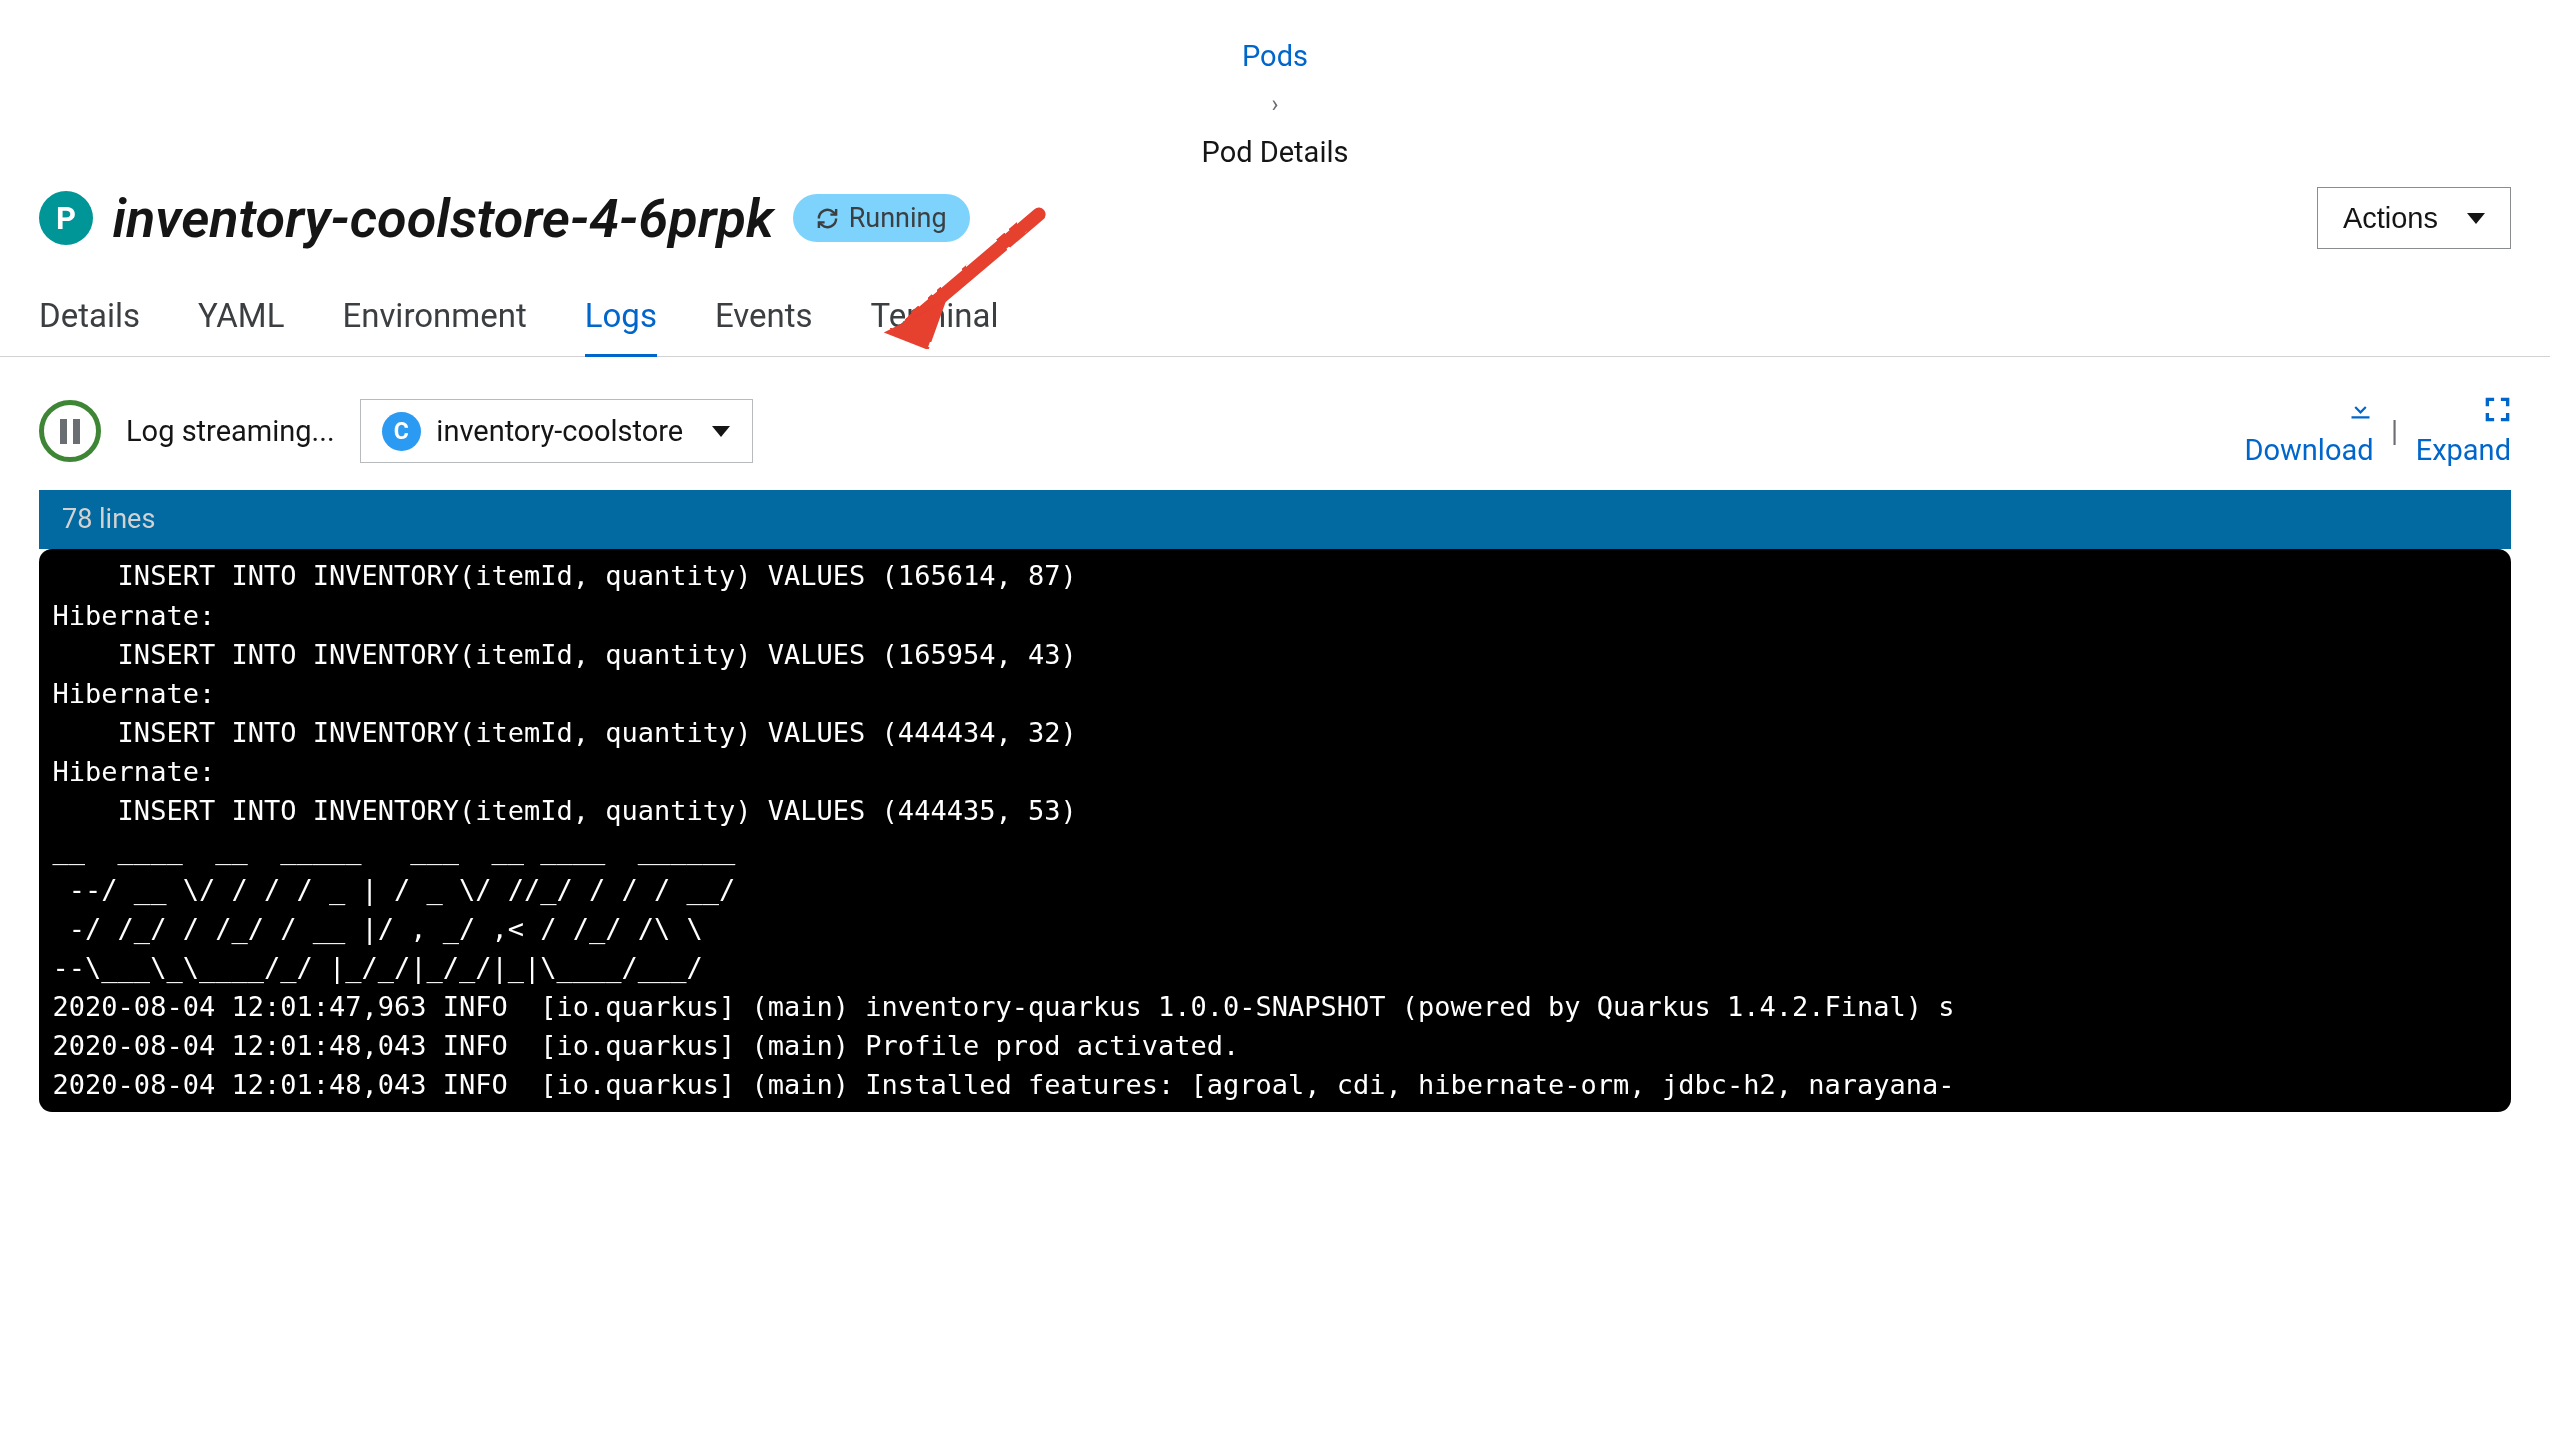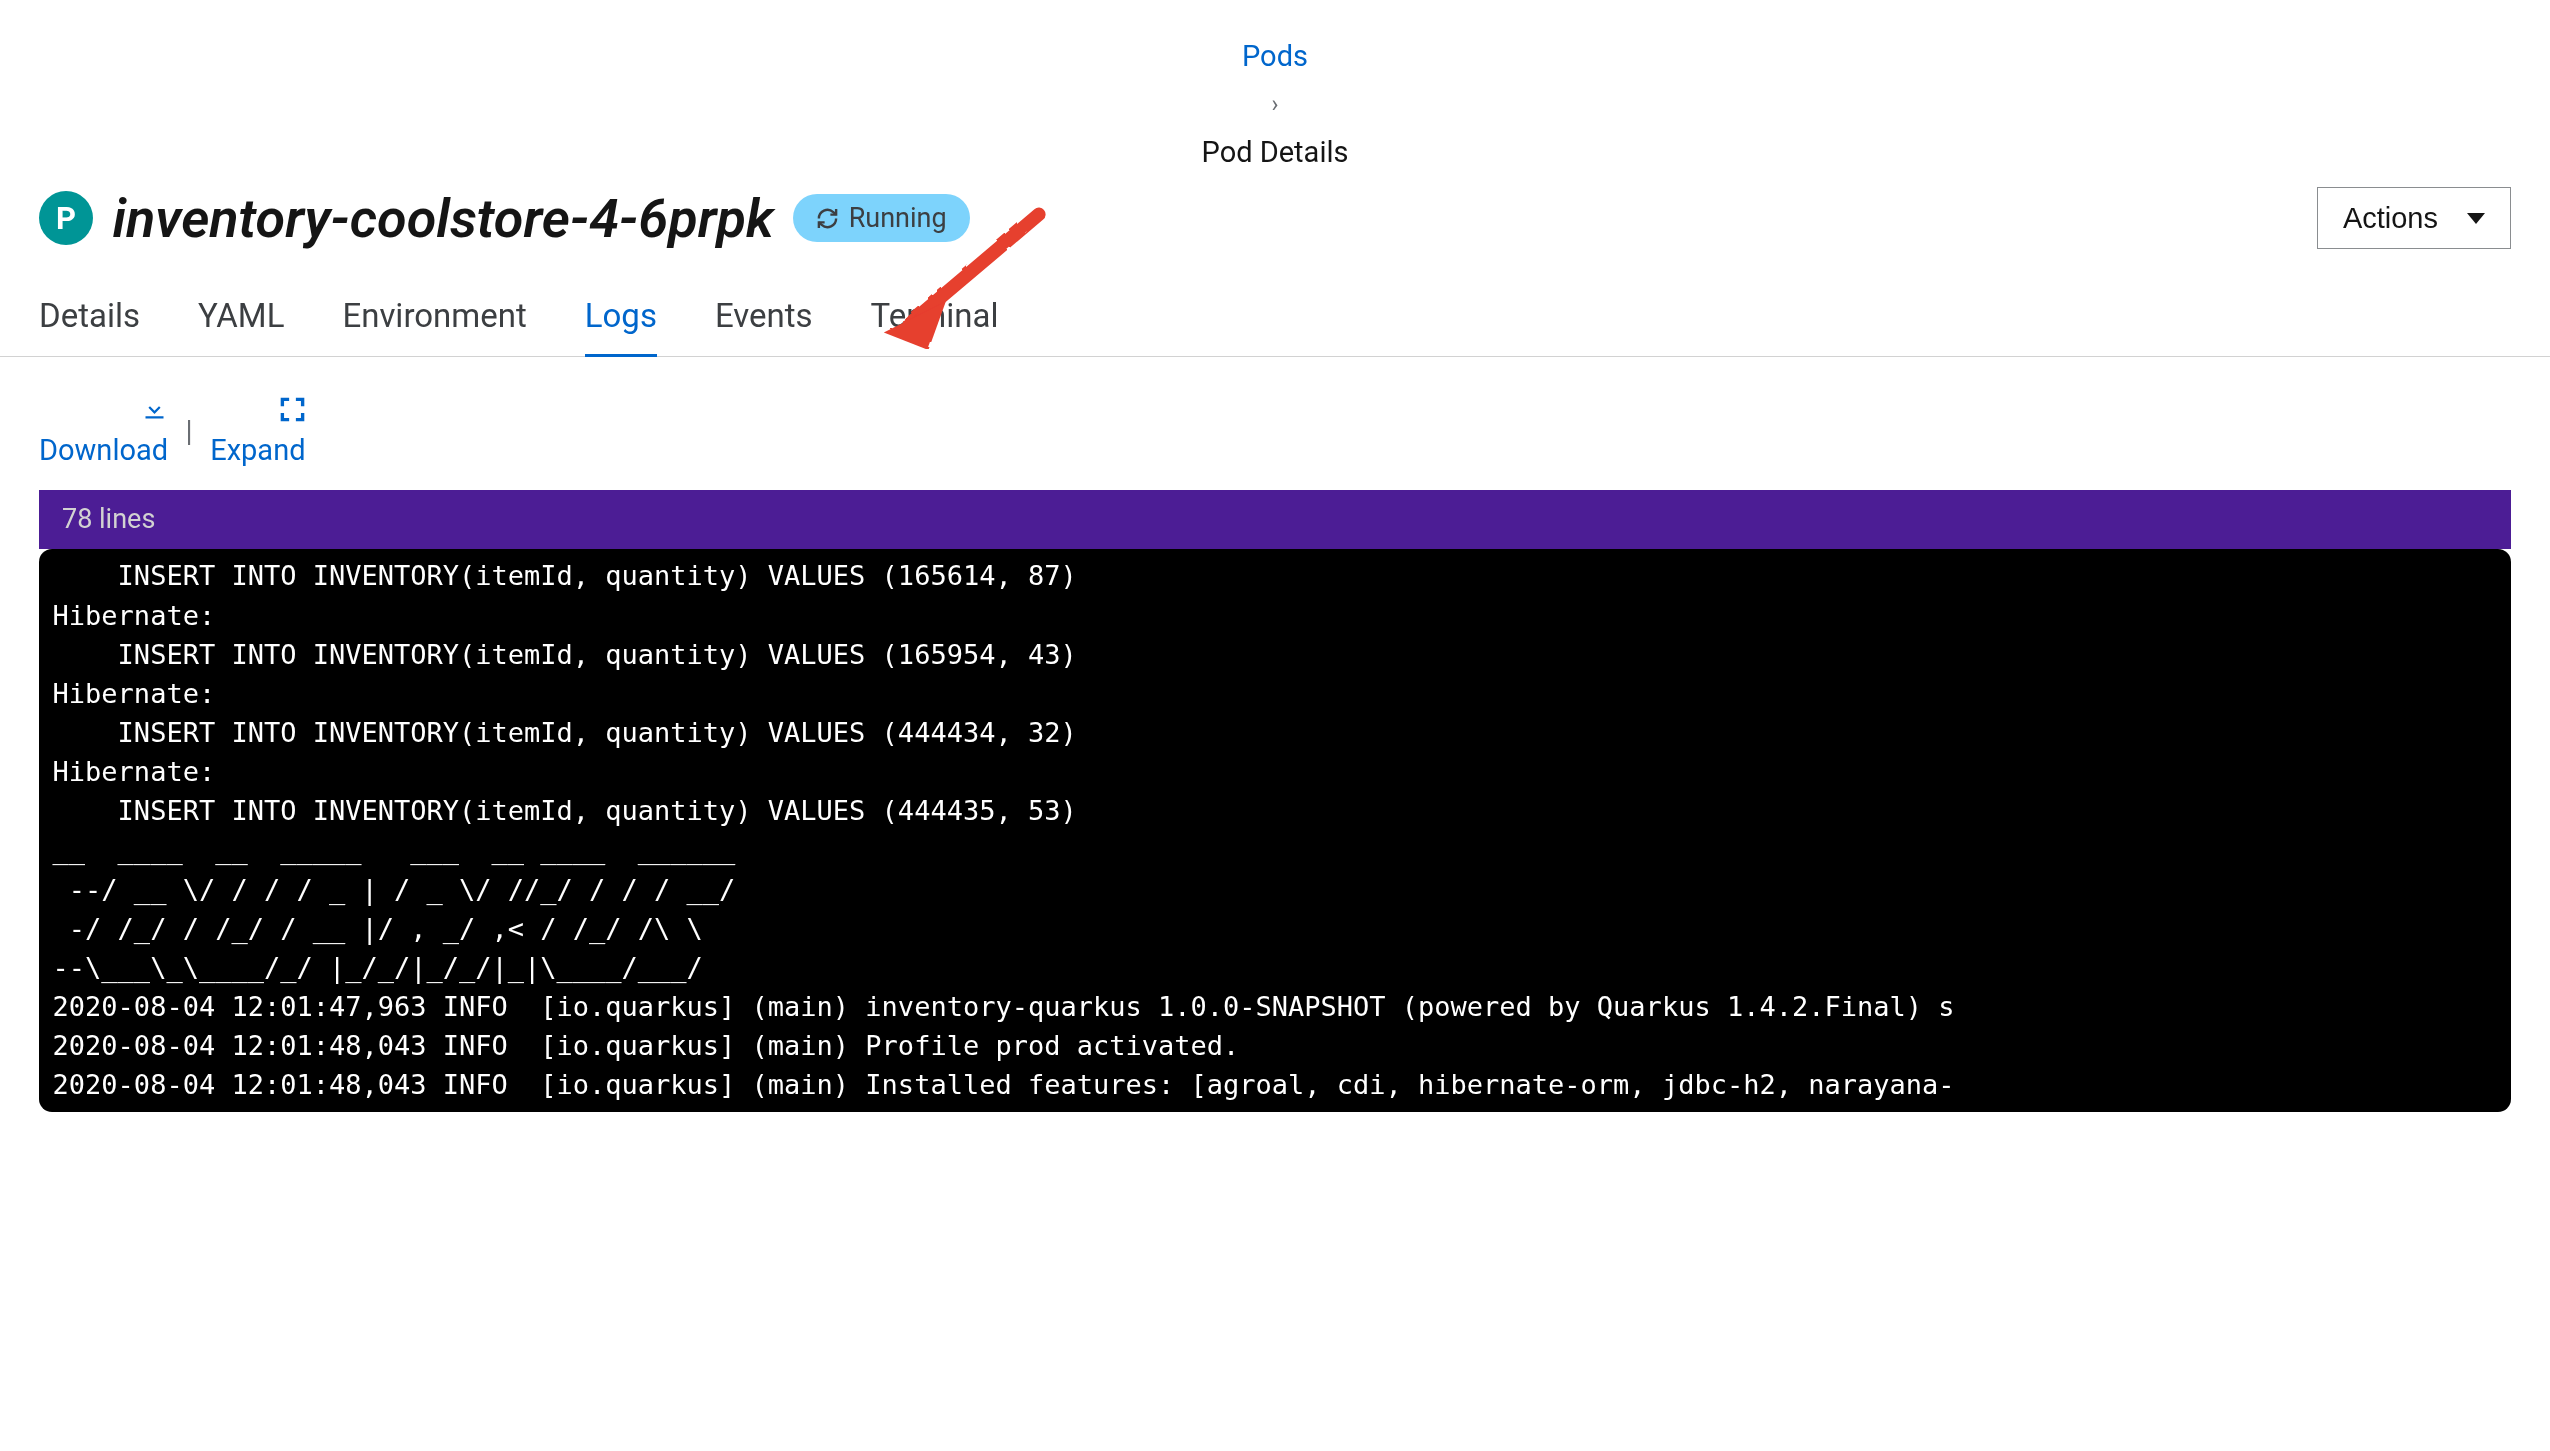--- a/index.html
+++ b/index.html
@@ -89,21 +89,21 @@
   .container-select .caret {
     width: 0; height: 0; border-left: 9.7px solid transparent;
     border-right: 9.7px solid transparent; border-top: 11.6px solid #151515;
     margin-left: 13.6px;
   }
   .log-toolbar-right { display: flex; align-items: center; gap: 17.5px; font-size: 29px; }
   .log-toolbar-right a { color: #0066cc; text-decoration: none; display: inline-flex; align-items: flex-end; gap: 10px; flex-direction: column; }
   .log-toolbar-right .divider { color: #6a6e73; }
   .log-box { margin: 0 39px 39px 39px; }
   .log-header {
-    background: #4c1d95; color: #d2d2d2;
+    background: #0369a1; color: #d2d2d2;
     padding: 13.6px 23px; font-size: 27px;
   }
   .log-content {
     background: #000; color: #fff;
     font-family: "SF Mono", Menlo, Consolas, monospace;
     font-size: 27px; line-height: 1.45;
     padding: 7.8px 13.6px; white-space: pre; overflow: hidden; border-radius: 13px;
   }
   .annotation-arrow {
     position: absolute; pointer-events: none;
@@ -155,20 +155,34 @@
         <feDisplacementMap in="SourceGraphic" in2="t" scale="3"></feDisplacementMap>
       </filter>
   </defs>
   <g filter="url(#rough)">
     <line x1="170" y1="20" x2="40" y2="130" stroke="#e63f2e" stroke-width="14" stroke-linecap="round"></line>
     <polygon points="10,142 74,110 56,160" fill="#e63f2e"></polygon>
   </g>
 </svg>
 
 <div class="log-toolbar">
+  <div class="log-toolbar-left">
+    <div class="pause-btn">
+      <div class="bars">
+          <span></span>
+          <span></span>
+        </div>
+    </div>
+    <span class="stream-label">Log streaming...</span>
+    <div class="container-select">
+      <div class="c-badge">C</div>
+      <span>inventory-coolstore</span>
+      <span class="caret"></span>
+    </div>
+  </div>
   <div class="log-toolbar-right">
     <a href="#">
       <svg width="27" height="27" viewBox="0 0 24 24" fill="#0066cc">
         <path d="M12 3v10l4-4 1.4 1.4L12 16 6.6 10.4 8 9l4 4V3h0zM4 18h16v2H4z"></path>
       </svg>
       <span>Download</span>
     </a>
     <span class="divider">|</span>
     <a href="#">
       <svg width="27" height="27" viewBox="0 0 24 24" fill="none" stroke="#0066cc" stroke-width="3">

